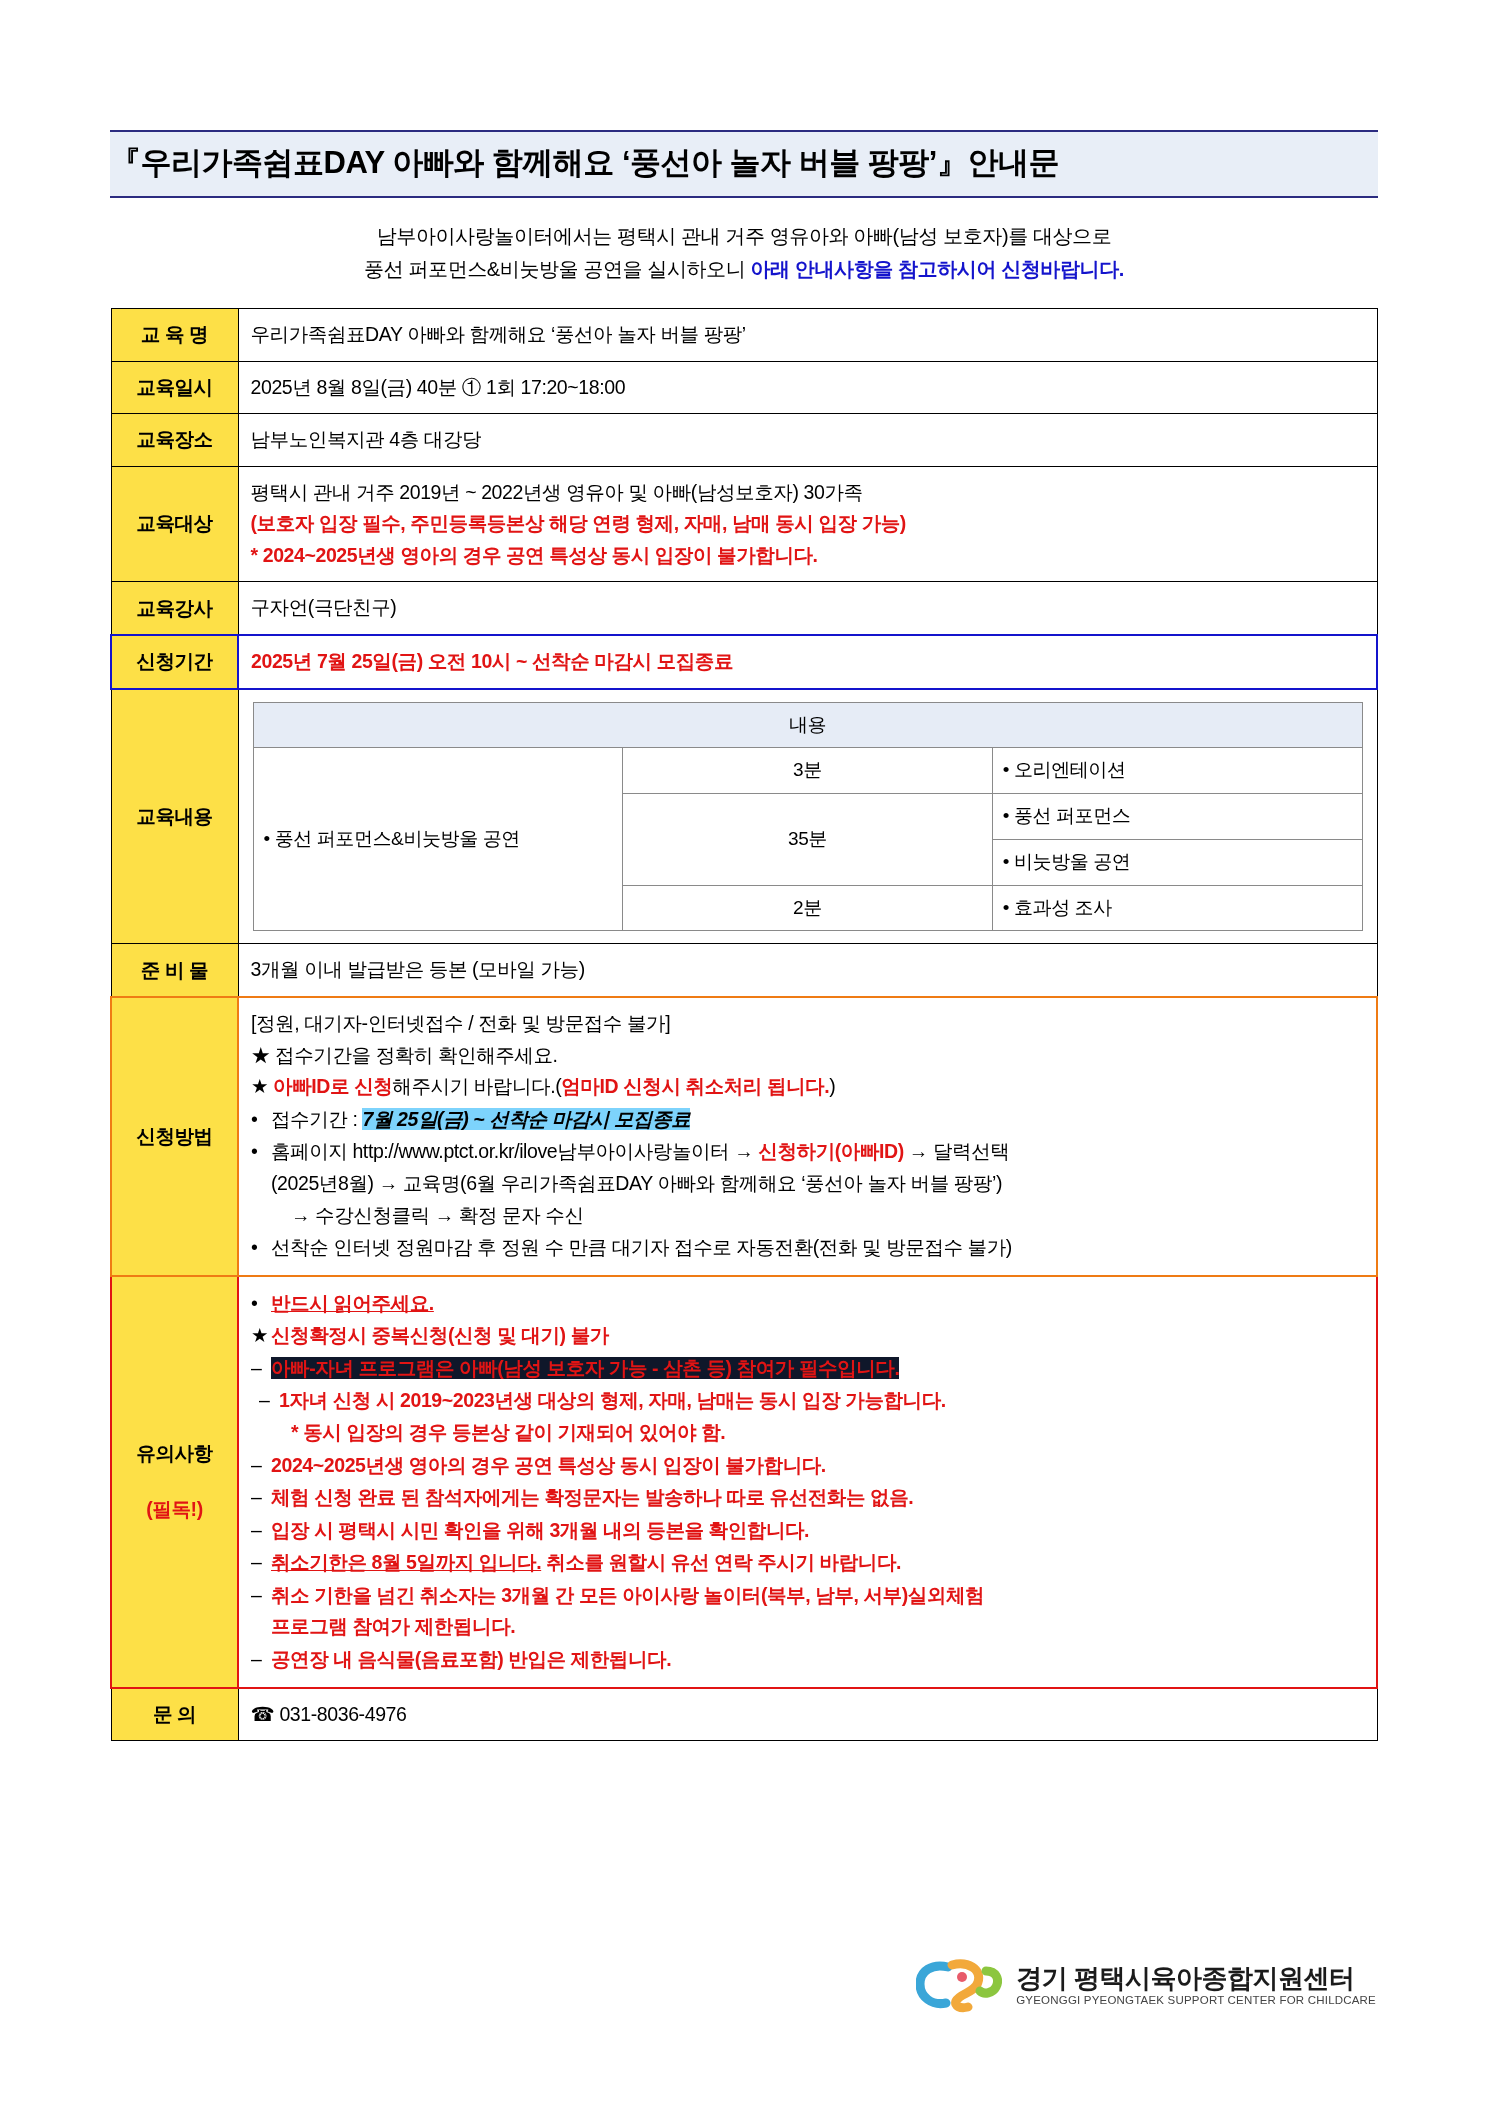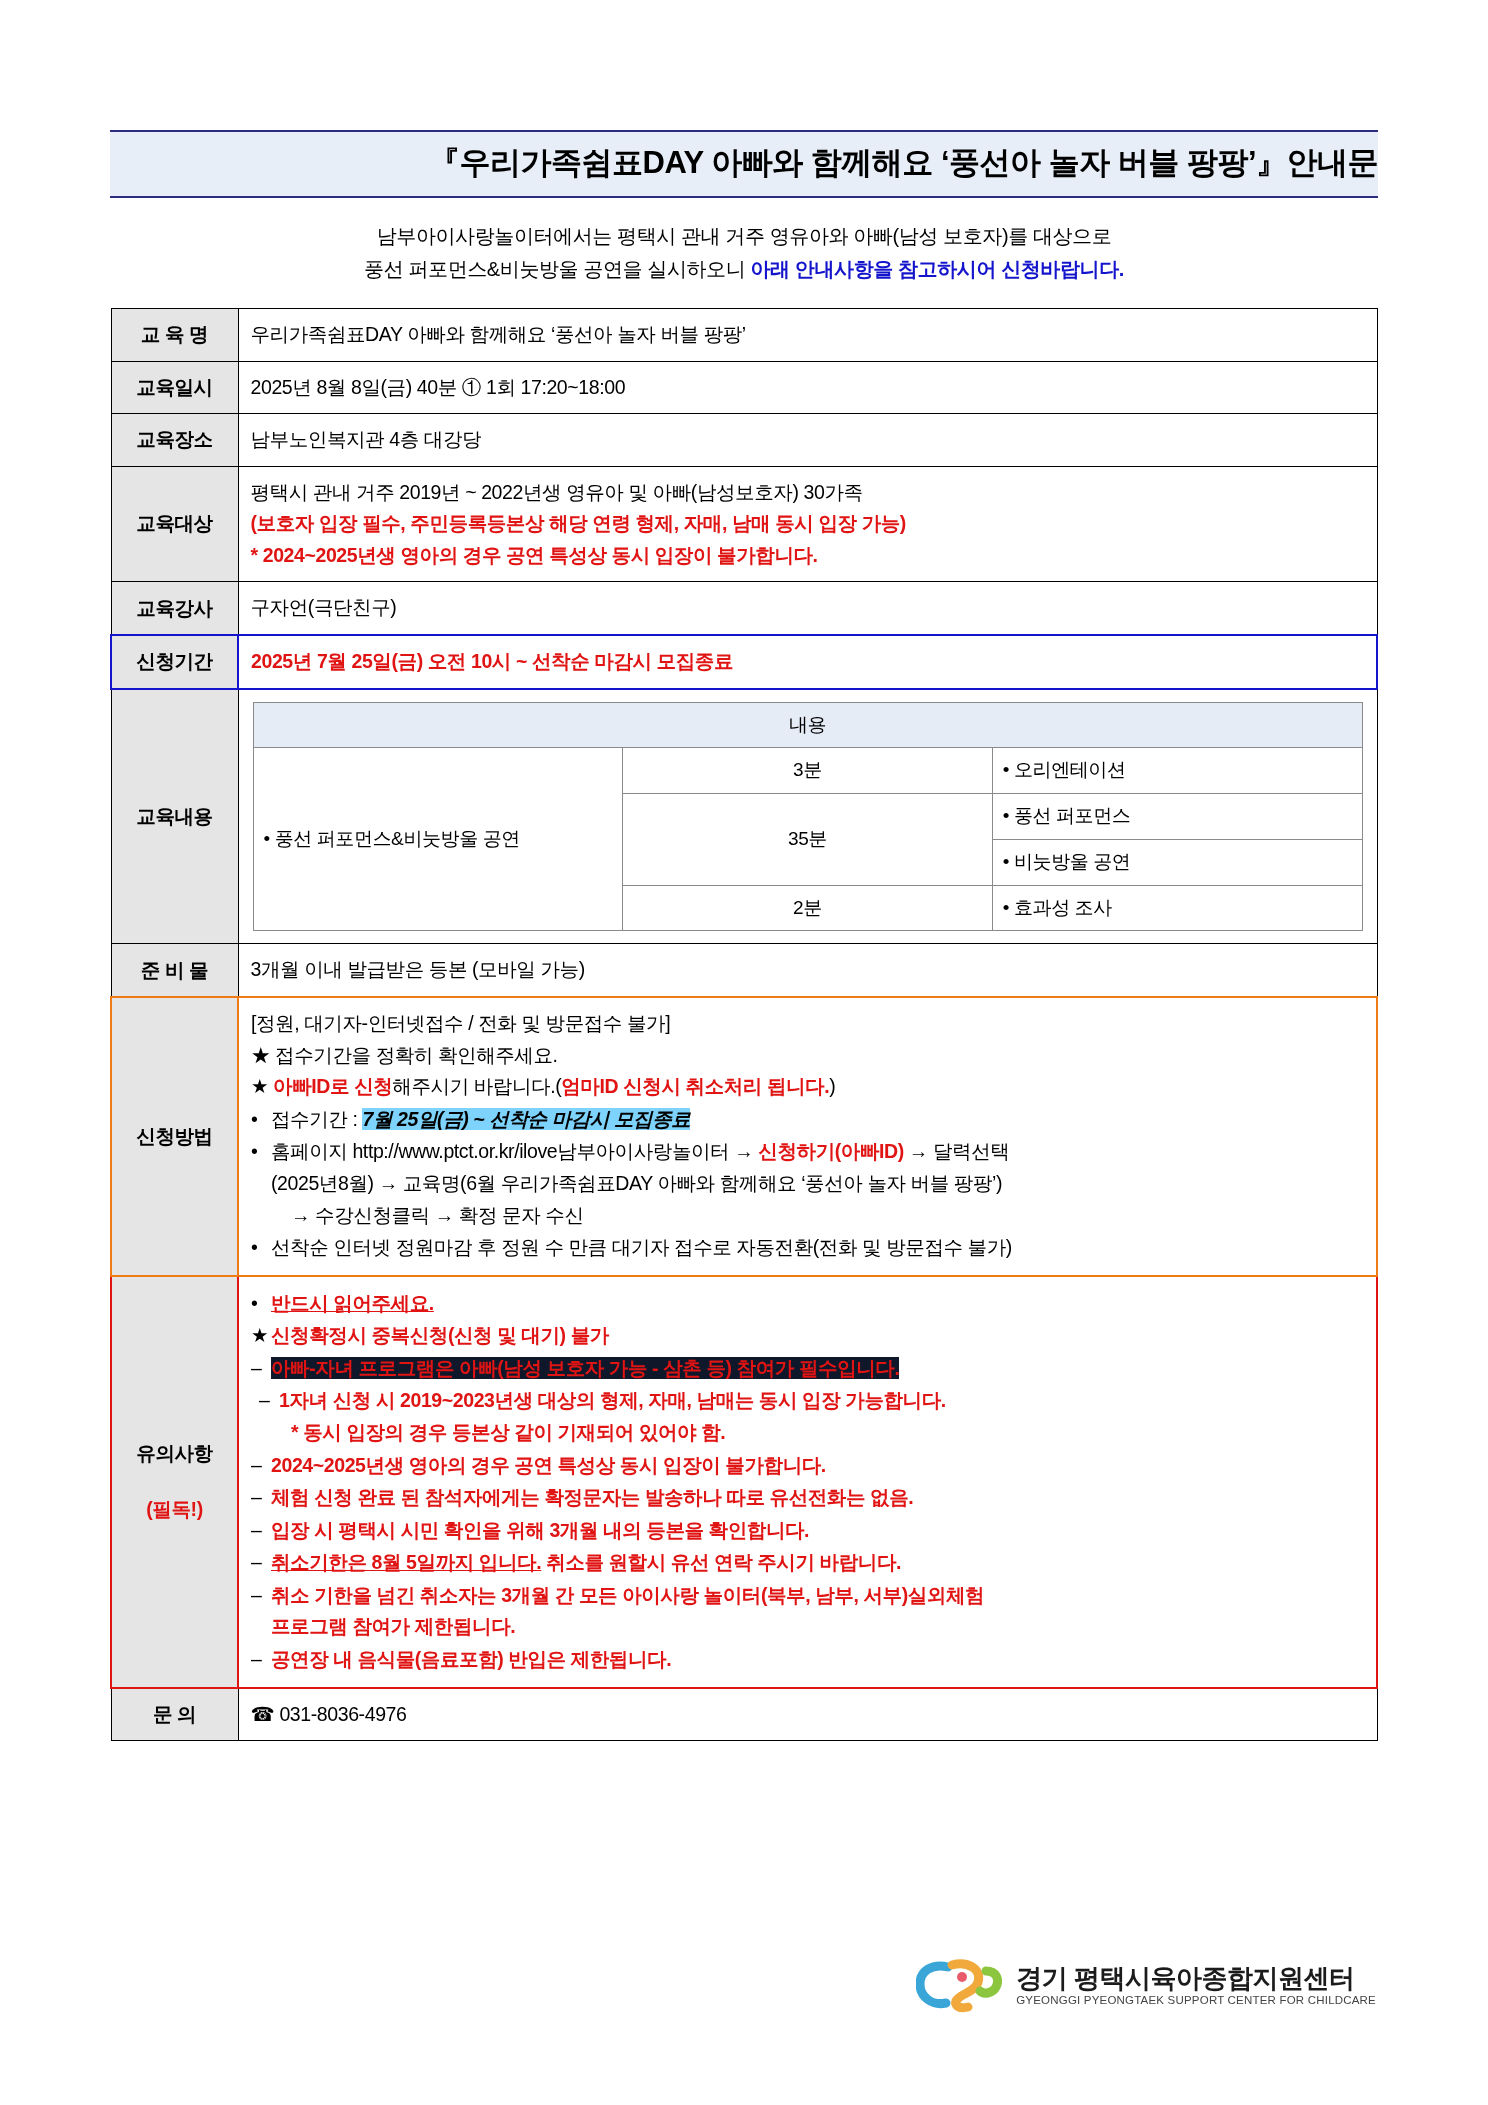--- a/index.html
+++ b/index.html
@@ -18,21 +18,21 @@
     width: 1488px;
     height: 2105px;
     box-sizing: border-box;
     padding: 130px 110px 0 110px;
   }
   
   .title-bar {
     border-top: 2px solid #2b2b80;
     border-bottom: 2px solid #2b2b80;
     background: #e8eef7;
-    text-align: right;
+    text-align: left;
     padding: 10px 0 12px 0;
     font-size: 31px;
     font-weight: bold;
     letter-spacing: -0.5px;
   }
   .intro {
     text-align: center;
     margin-top: 22px;
     font-size: 20px;
     line-height: 1.65;
@@ -49,21 +49,21 @@
   }
   table.main > tbody > tr > td {
     border: 1px solid #000;
     vertical-align: middle;
     font-size: 19.5px;
     letter-spacing: -0.4px;
   }
   td.label {
     width: 118px;
     text-align: center;
-    background: #e5e5e5;
+    background: #fde047;
     font-weight: bold;
     padding: 10px 4px;
     line-height: 1.5;
   }
   td.val {
     padding: 10px 12px;
     line-height: 1.62;
   }
   .sp4 { letter-spacing: 8px; padding-left: 8px; }
   .redb { color: #e11414; font-weight: bold; }

